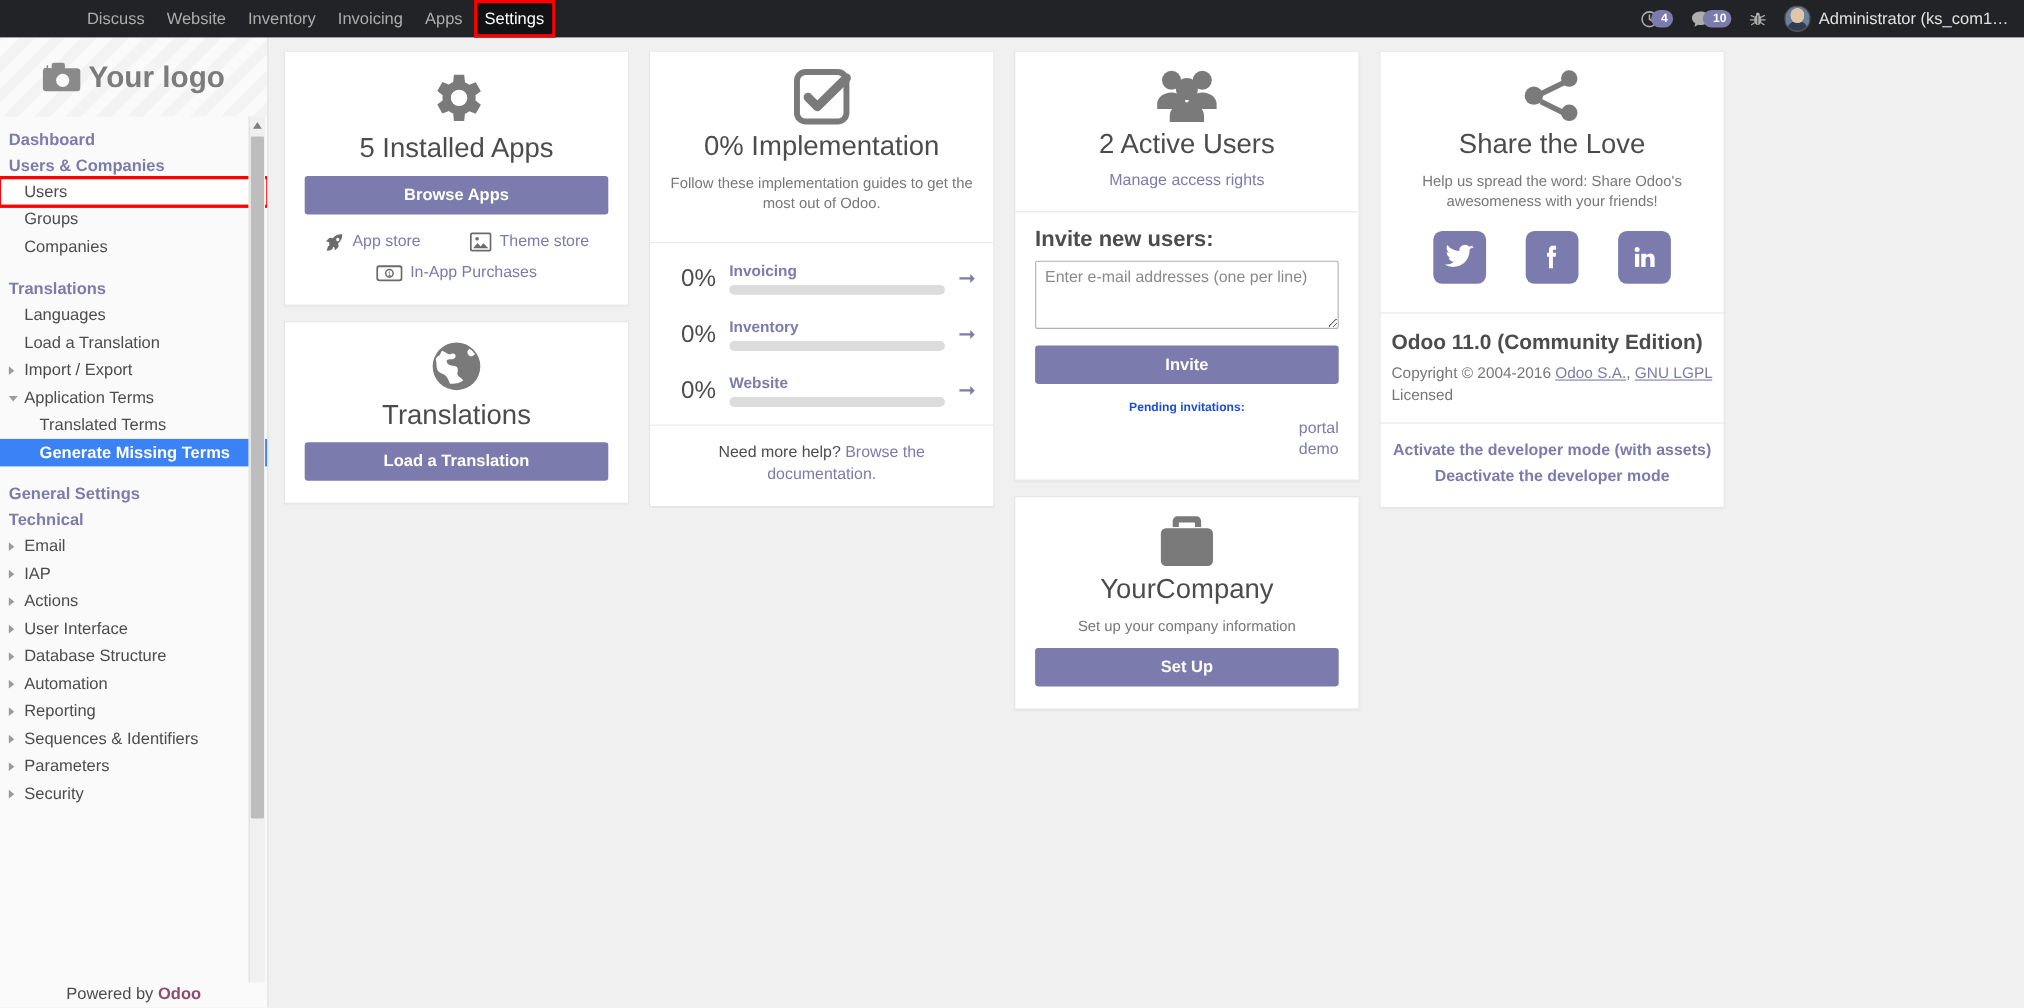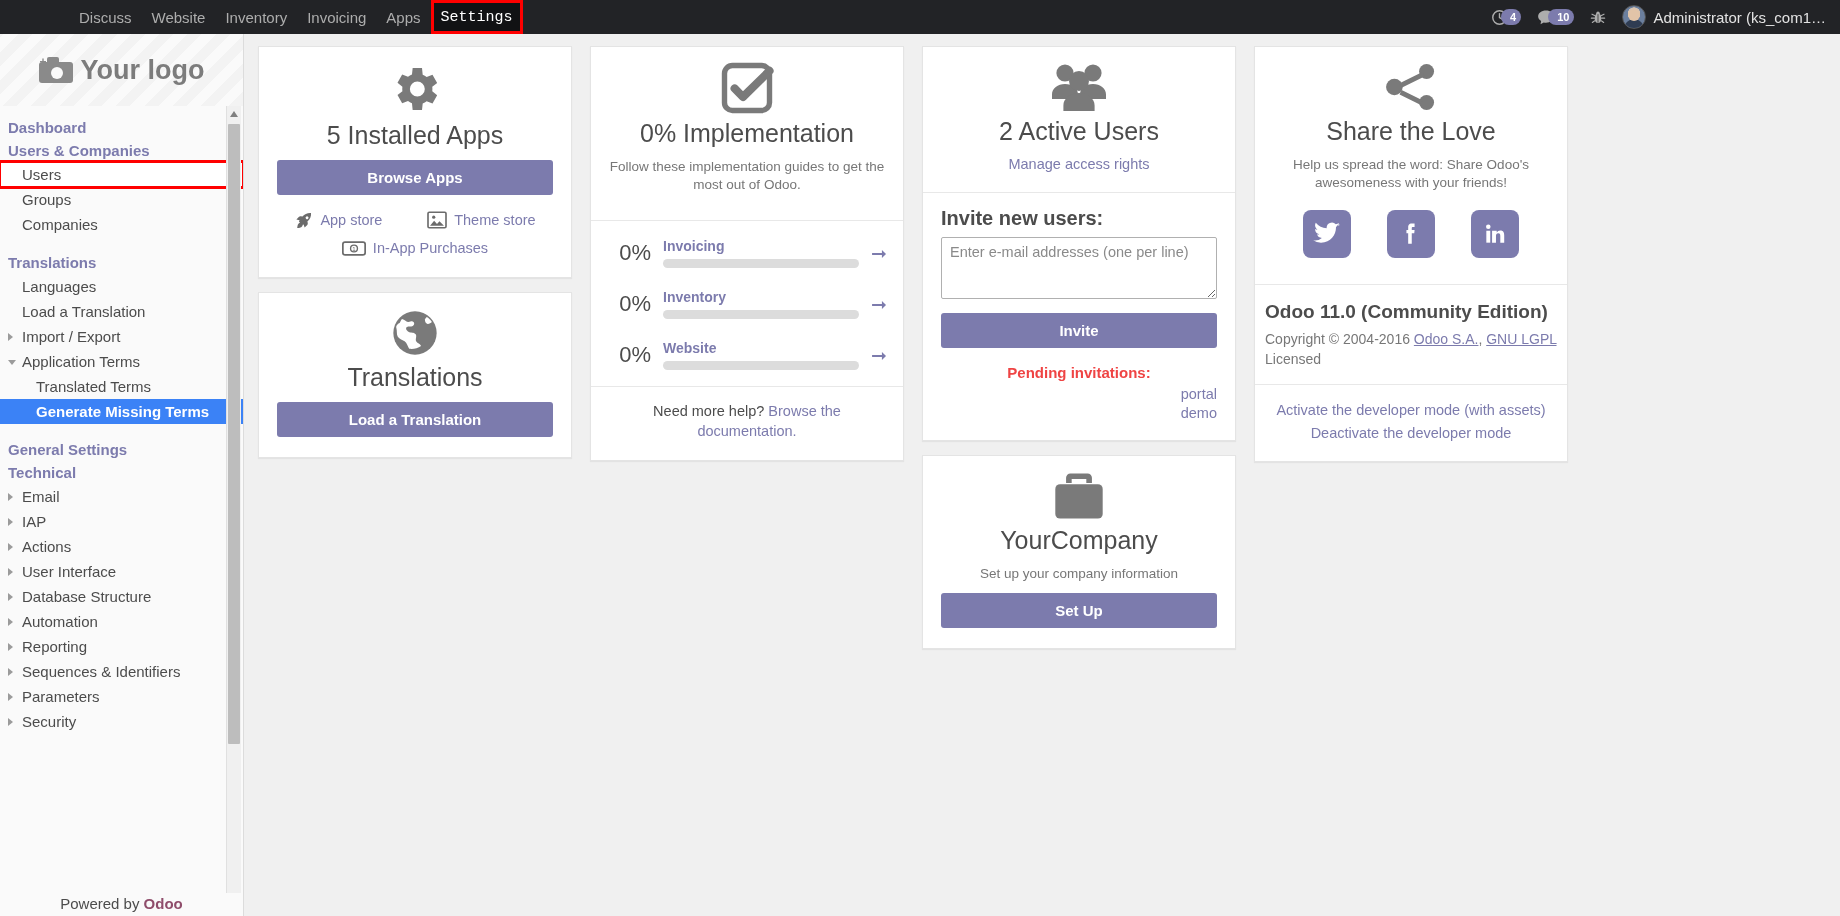--- a/index.html
+++ b/index.html
@@ -36,21 +36,20 @@
     font-size: 15px;
     white-space: nowrap;
     cursor: pointer;
   }
   .nav-item.active {
     color: #ffffff;
     background: #111214;
     font-weight: normal;
     outline: 3px solid #ff0000;
     outline-offset: -3px;
-    font-family: Liberation Mono, monospace;
   }
   #systray {
     margin-left: auto;
     display: flex;
     align-items: center;
     padding-right: 14px;
     gap: 16px;
   }
   .systray-item {
     display: flex;
@@ -353,23 +352,23 @@
     border-radius: 2px;
     padding: 6px 8px;
     font-size: 14.5px;
     font-family: "Liberation Sans", sans-serif;
     color: #4c4c4c;
     resize: vertical;
   }
   textarea.invite-area::placeholder { color: #8a8a8a; }
   .pending-title {
     text-align: center;
-    font-size: 15px;
+    font-size: 11px;
     font-weight: bold;
-    color: #ef4444;
+    color: #1d4ed8;
     margin: 16px 0 4px;
   }
   .pending-item {
     text-align: right;
     font-size: 14.5px;
     color: #7c7bad;
     line-height: 1.35;
     cursor: pointer;
   }
 
@@ -387,21 +386,21 @@
     display: flex; align-items: center; justify-content: center;
     color: #fff;
     cursor: pointer;
   }
   .version-block { padding: 16px 10px 14px; text-align: left; }
   .version-title { font-size: 19px; font-weight: bold; color: #4c4c4c; }
   .copyright {
     font-size: 14px; color: #777; margin-top: 6px; line-height: 1.45;
   }
   .copyright a { color: #7c7bad; text-decoration: underline; cursor: pointer; }
-  .dev-block { padding: 14px 10px 16px; text-align: center; line-height: 1.6; }
+  .dev-block { padding: 14px 10px 16px; text-align: center; line-height: 1.6; font-weight: bold; }
   .dev-block a {
     display: block;
     color: #7c7bad;
     font-size: 14.5px;
     text-decoration: none;
     cursor: pointer;
   }
 </style>
 </head>
 <body>

